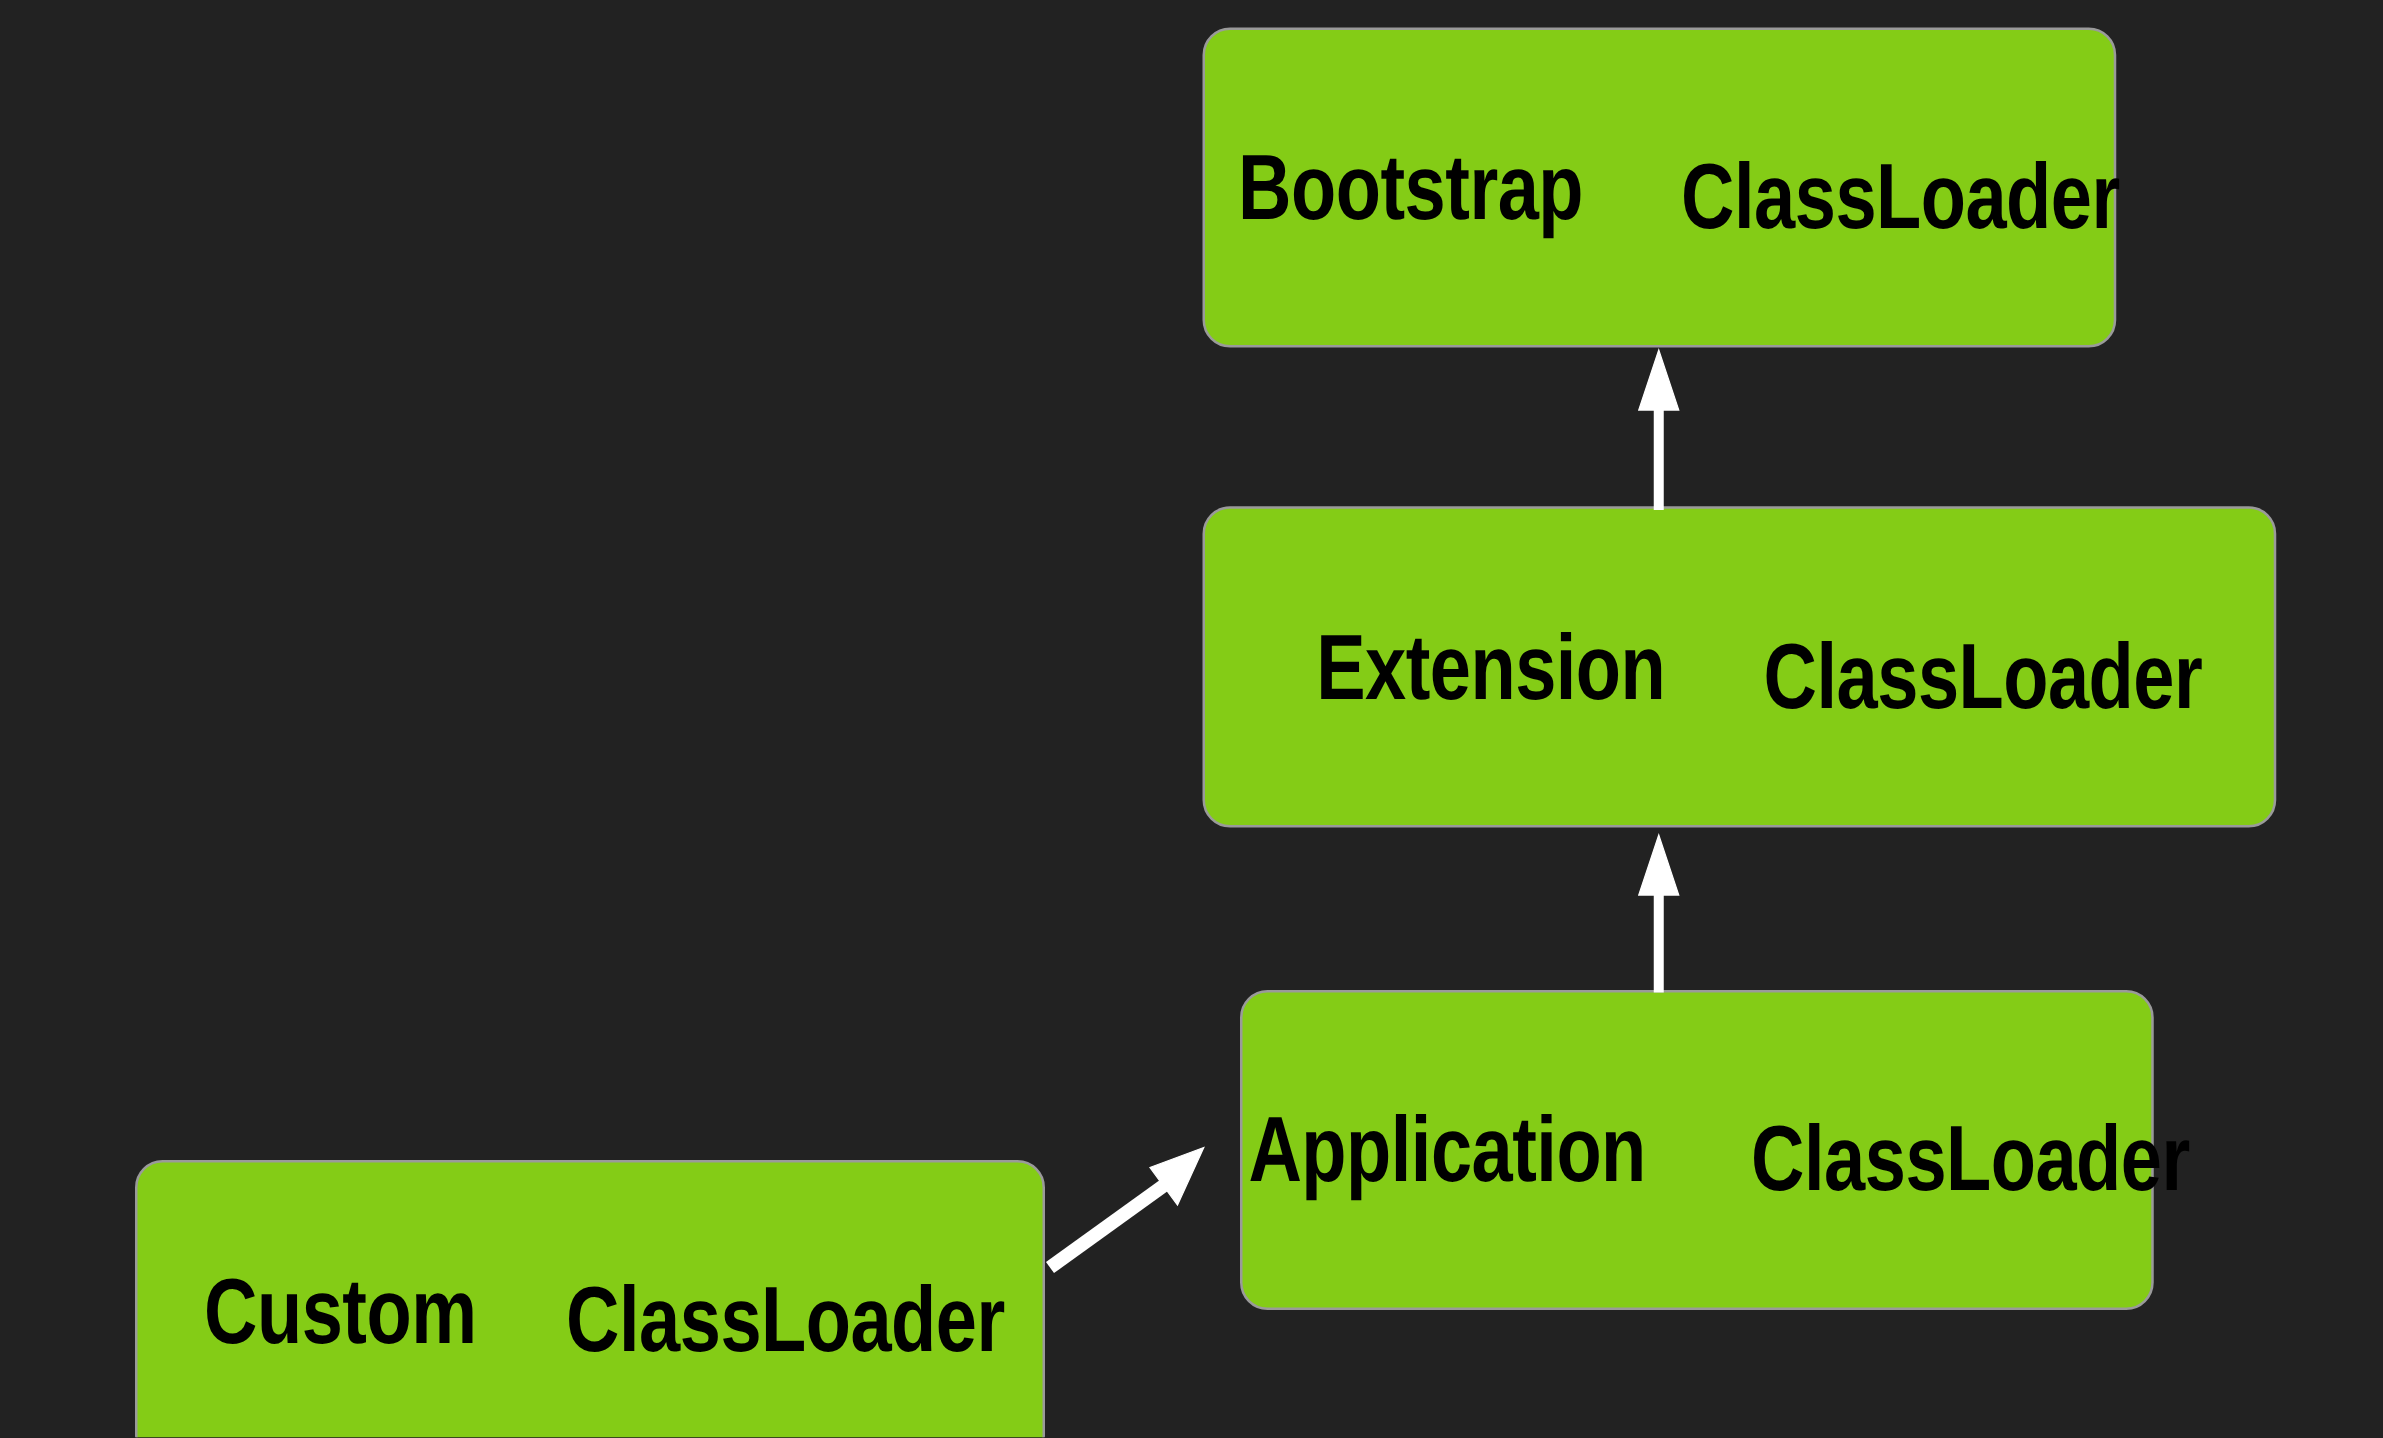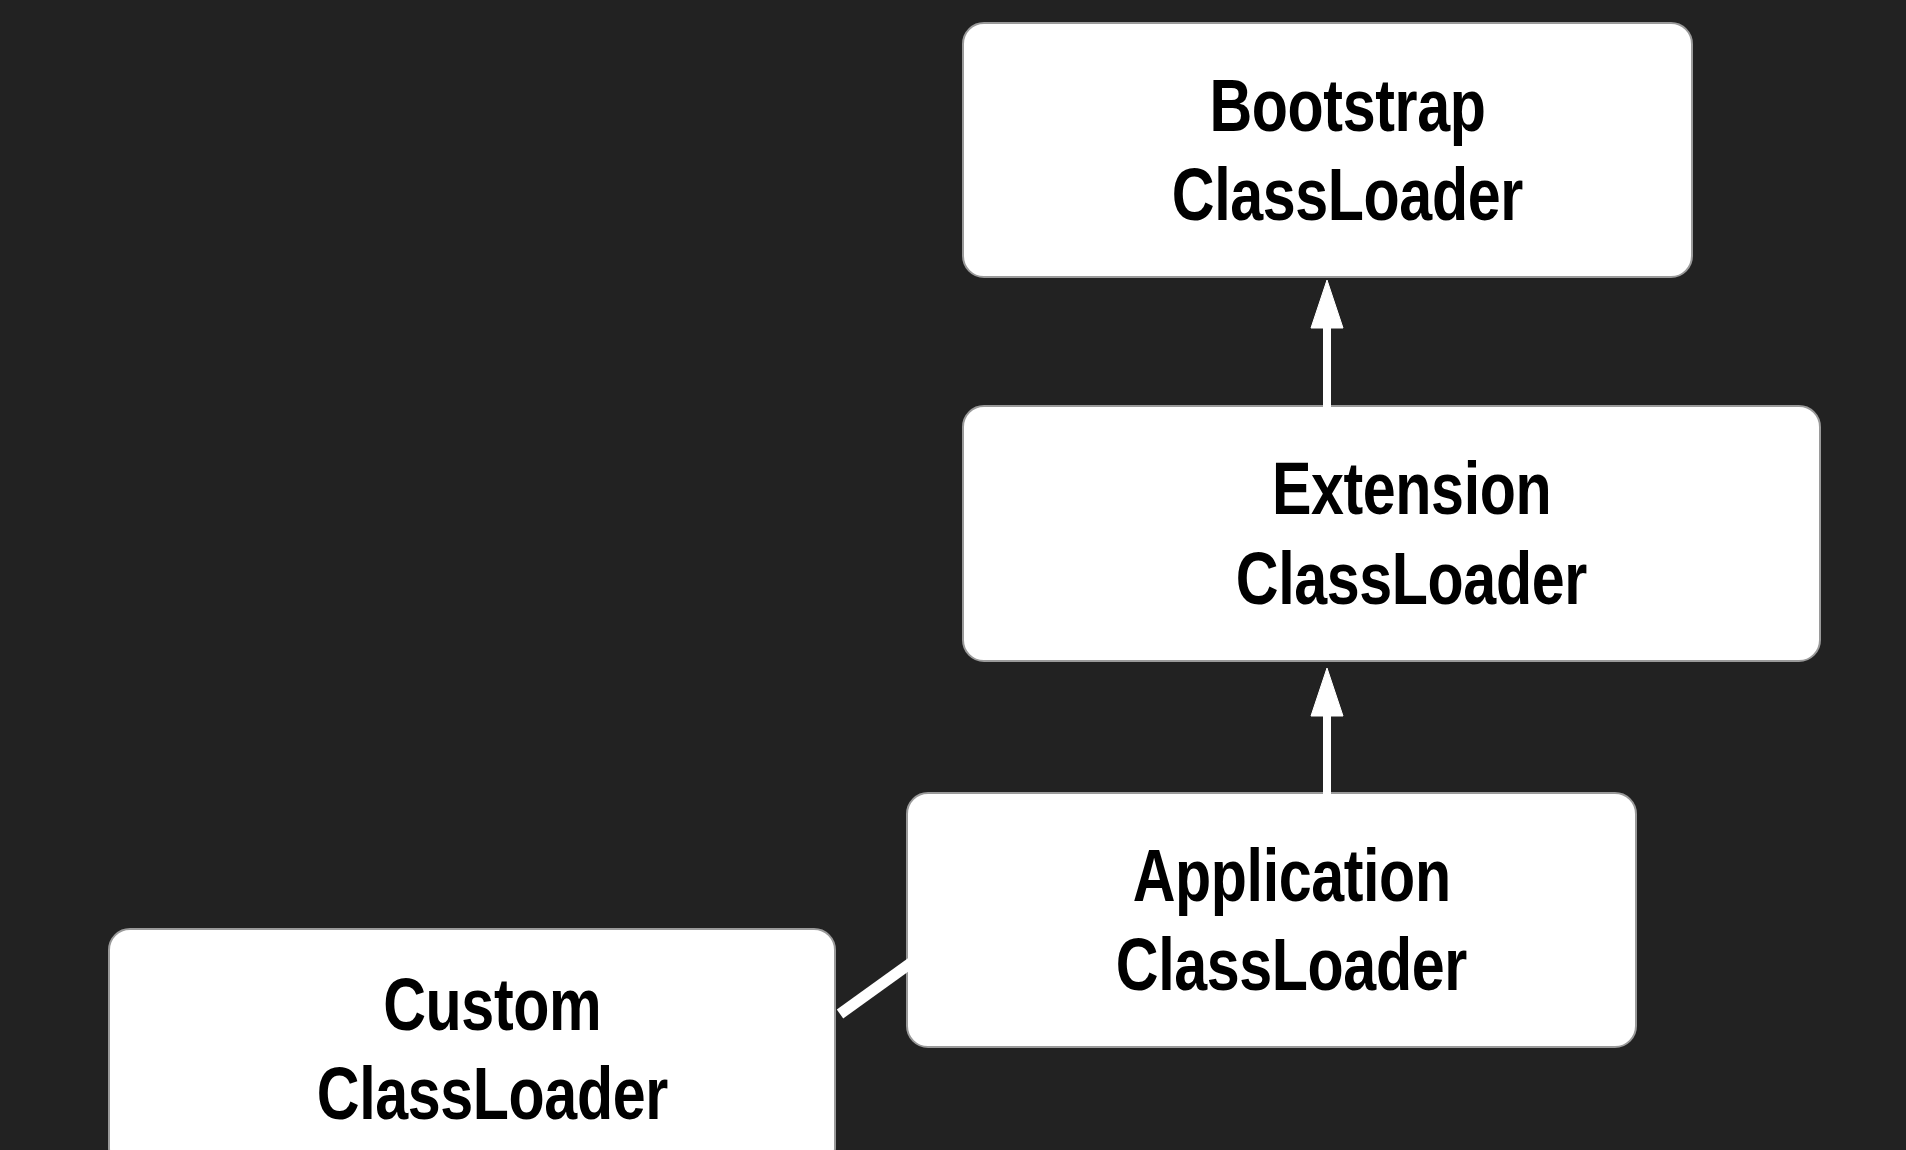--- a/index.html
+++ b/index.html
@@ -14,25 +14,25 @@
     height: 1150px;
     background: #222222;
     overflow: hidden;
     font-family: "Liberation Sans", "DejaVu Sans", sans-serif;
   }
 
   
   .node {
     position: absolute;
     box-sizing: border-box;
-    background: #ffffff;
+    background: #84cc16;
     border: 2px solid #9a9a9a;
     border-radius: 22px;
     display: flex;
-    flex-direction: column;
+    flex-direction: row;
     align-items: center;
     justify-content: center;
     color: #000000;
     text-align: center;
     line-height: 1.02;
     padding-left: 40px;
   }
   .node .line {
     display: block;
     font-weight: bold;
@@ -42,21 +42,21 @@
     transform-origin: center center;
     white-space: nowrap;
   }
   .node .line.l2 {
     margin-top: 14px;
   }
 
   
   #node-bootstrap   { left: 962px; top:  22px; width: 731px; height: 256px; }
   #node-extension   { left: 962px; top: 405px; width: 859px; height: 257px; }
-  #node-application { left: 906px; top: 792px; width: 731px; height: 256px; }
+  #node-application { left: 992px; top: 792px; width: 731px; height: 256px; }
   #node-custom      { left: 108px; top: 888px; width: 728px; height: 242px; margin-top: 40px; }
 
   
   .edge {
     position: absolute;
     overflow: visible;
     pointer-events: none;
   }
   #edge-ext-to-boot { left: 1240px; top: 270px;  width: 180px; height: 150px; }
   #edge-app-to-ext  { left: 1240px; top: 655px;  width: 180px; height: 150px; }

